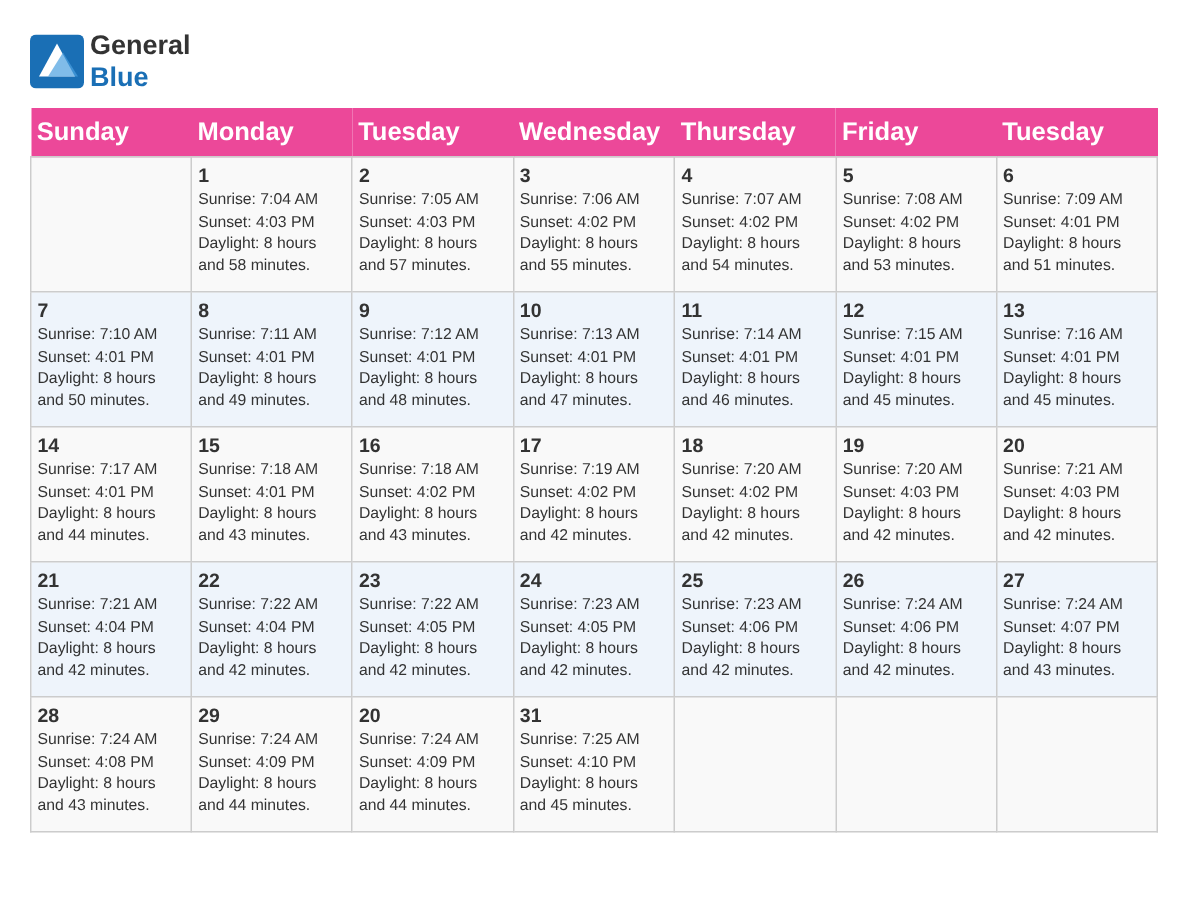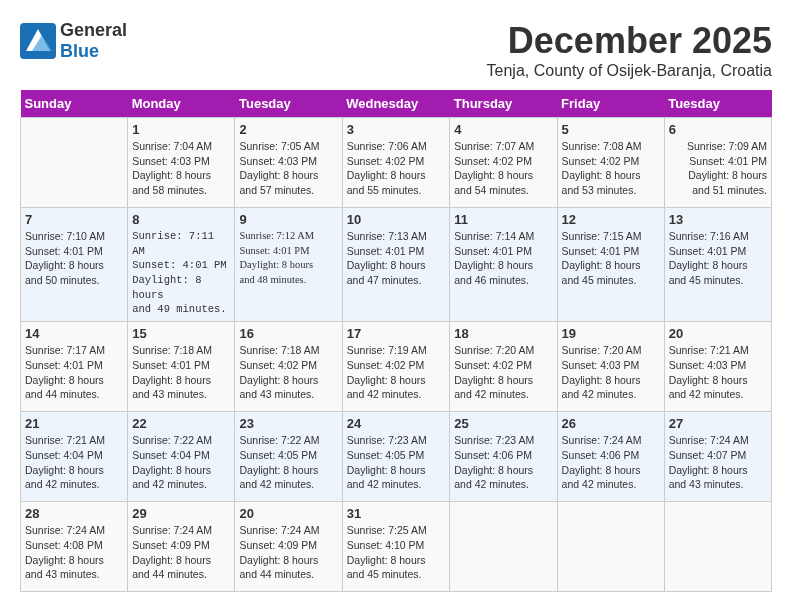--- a/index.html
+++ b/index.html
@@ -36,25 +36,25 @@
     .location-title {
       font-size: 16px;
       color: #333;
     }
     .calendar {
       width: 100%;
       border-collapse: collapse;
       font-size: 11px;
     }
     .calendar thead tr th {
-      background-color: #a21caf;
+      background-color: #ec4899;
       color: #fff;
       padding: 6px 4px;
       text-align: left;
-      font-size: 13px;
+      font-size: 17px;
       font-weight: bold;
     }
     .calendar tbody tr td {
       border: 1px solid #ccc;
       vertical-align: top;
       padding: 4px;
       width: 108px;
       min-height: 90px;
       height: 90px;
     }
@@ -89,24 +89,20 @@
       <polygon points="18,6 30,28 6,28" fill="white"></polygon>
       <polygon points="22,12 32,28 12,28" fill="#4a9fe0" opacity="0.7"></polygon>
     </svg>
     <div>
       <div>
         <span style="font-size:18px;font-weight:bold;color:#333;">General</span><br>
         <span style="font-size:18px;font-weight:bold;color:#1a6fb5;">Blue</span>
       </div>
     </div>
   </div>
-  <div class="title-section">
-    <div class="month-title">December 2025</div>
-    <div class="location-title">Tenja, County of Osijek-Baranja, Croatia</div>
-  </div>
 </div>
 
 <table class="calendar">
   <thead>
     <tr>
     <th>Sunday</th>
         <th>Monday</th>
         <th>Tuesday</th>
         <th>Wednesday</th>
         <th>Thursday</th>
@@ -147,44 +143,44 @@
         </td>
         <td>
           <div class="day-number">5</div>
           <div class="day-info" style="white-space: pre-line;">Sunrise: 7:08 AM
 Sunset: 4:02 PM
 Daylight: 8 hours
 and 53 minutes.</div>
         </td>
         <td>
           <div class="day-number">6</div>
-          <div class="day-info" style="white-space: pre-line; text-align: right;">Sunrise: 7:09 AM
+          <div class="day-info" style="white-space: pre-line;">Sunrise: 7:09 AM
 Sunset: 4:01 PM
 Daylight: 8 hours
 and 51 minutes.</div>
         </td>
       </tr>
       <tr>
         <td>
           <div class="day-number">7</div>
           <div class="day-info" style="white-space: pre-line;">Sunrise: 7:10 AM
 Sunset: 4:01 PM
 Daylight: 8 hours
 and 50 minutes.</div>
         </td>
         <td>
           <div class="day-number">8</div>
-          <div class="day-info" style="white-space: pre-line; font-family: Liberation Mono, monospace;">Sunrise: 7:11 AM
+          <div class="day-info" style="white-space: pre-line;">Sunrise: 7:11 AM
 Sunset: 4:01 PM
 Daylight: 8 hours
 and 49 minutes.</div>
         </td>
         <td>
           <div class="day-number">9</div>
-          <div class="day-info" style="white-space: pre-line; font-family: Liberation Serif, serif;">Sunrise: 7:12 AM
+          <div class="day-info" style="white-space: pre-line;">Sunrise: 7:12 AM
 Sunset: 4:01 PM
 Daylight: 8 hours
 and 48 minutes.</div>
         </td>
         <td>
           <div class="day-number">10</div>
           <div class="day-info" style="white-space: pre-line;">Sunrise: 7:13 AM
 Sunset: 4:01 PM
 Daylight: 8 hours
 and 47 minutes.</div>

